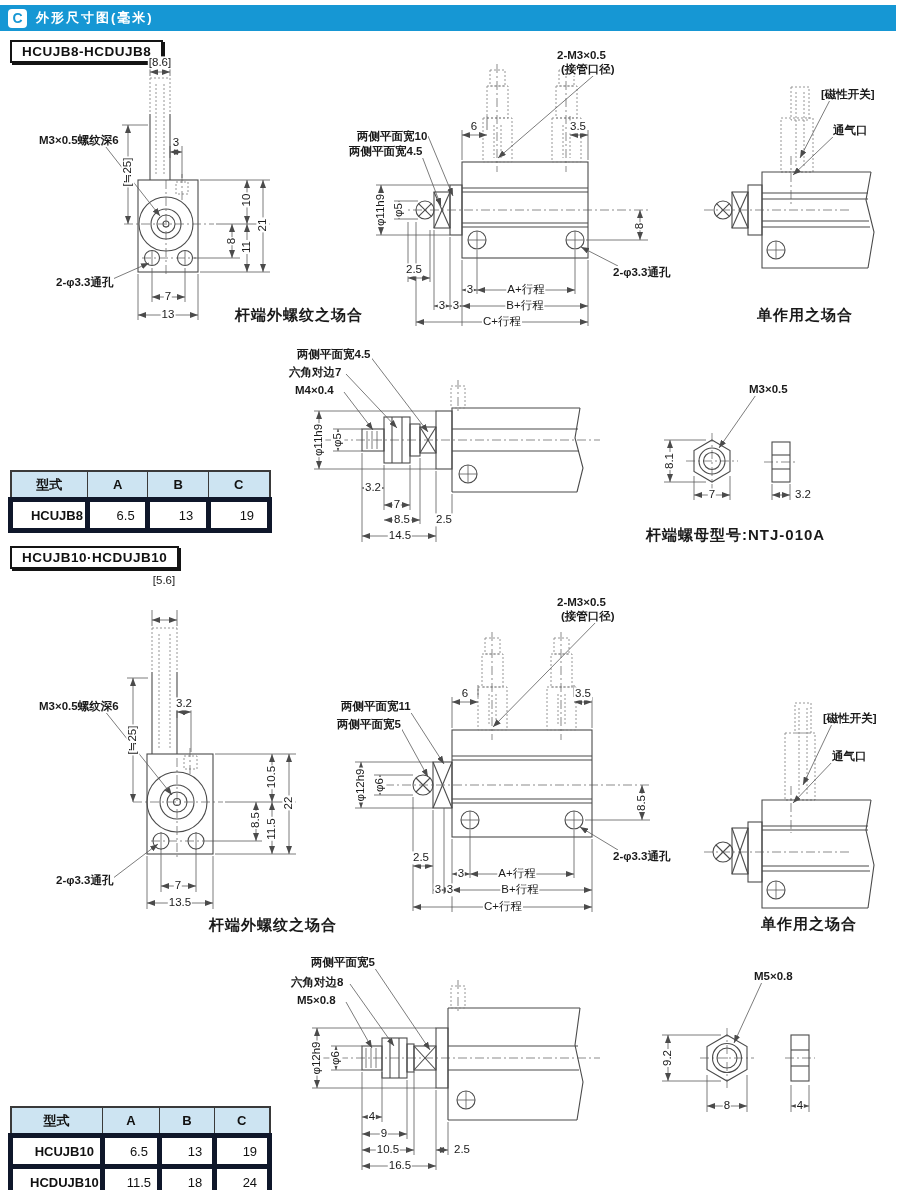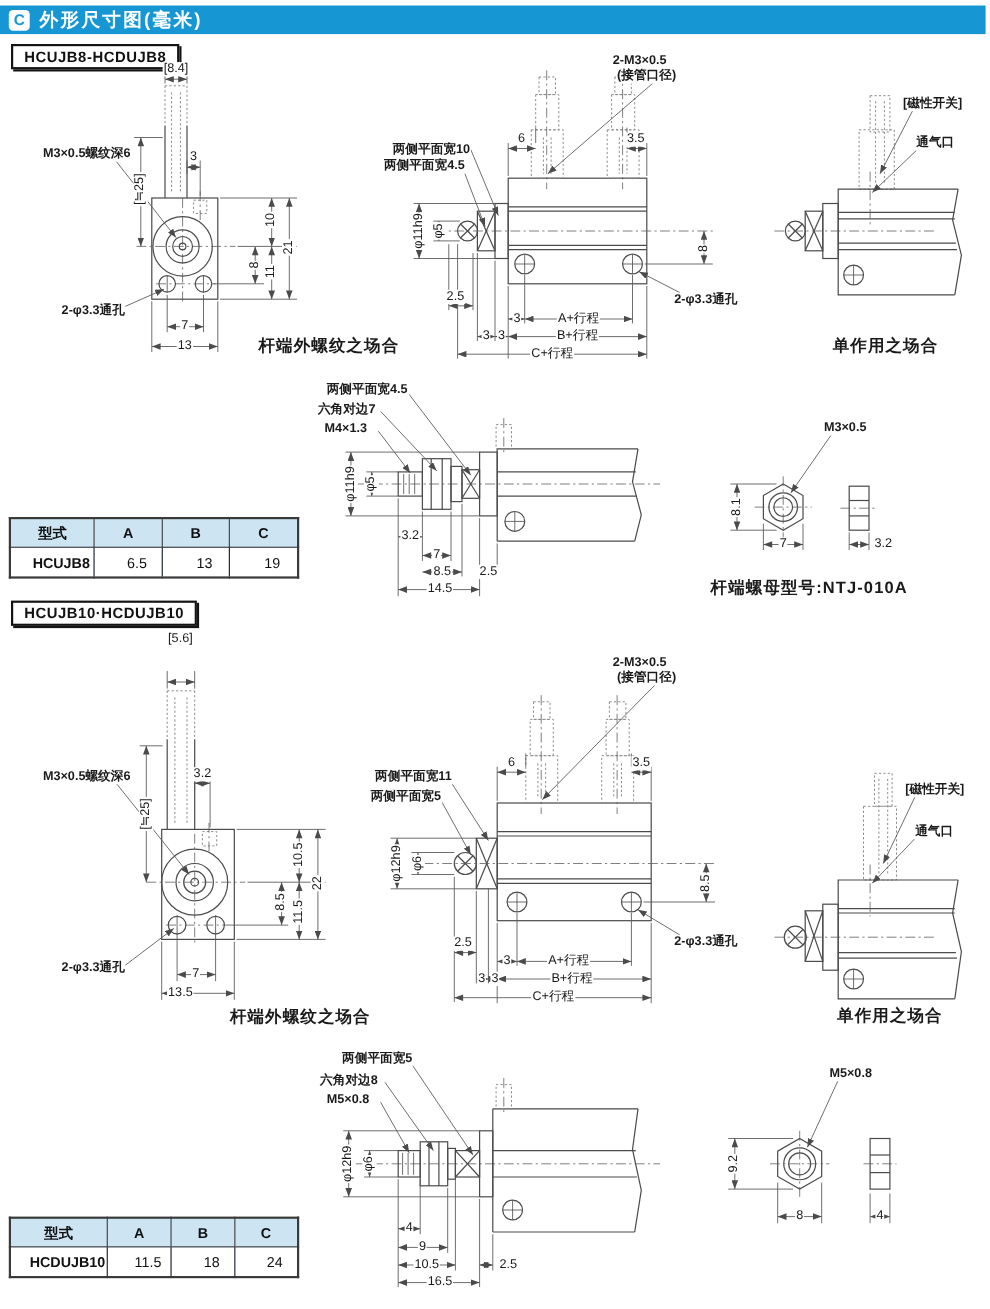--- a/index.html
+++ b/index.html
@@ -3,38 +3,38 @@
 <meta charset="utf-8">
 <style>
   :root{ --accent:#1697d4; --tblhead:#cde4f2; }
   html,body{margin:0;padding:0;background:#fff;}
   .page{position:relative;width:900px;height:1190px;background:#fff;overflow:hidden;
         font-family:"Liberation Sans","DejaVu Sans",sans-serif;}
   .hbar{position:absolute;left:0;top:5px;width:896px;height:26px;background:var(--accent);
         display:flex;align-items:center;}
   .hicon{width:19px;height:19px;margin-left:8px;background:#fff;border-radius:4px;
          color:var(--accent);font-weight:bold;font-size:14px;line-height:19px;text-align:center;}
-  .htitle{margin-left:9px;color:#fff;font-weight:bold;font-size:17px;letter-spacing:2px;}
+  .htitle{margin-left:9px;color:#fff;font-weight:bold;font-size:13px;letter-spacing:2px;}
   .tabbox{position:absolute;background:#fff;border:2px solid #141414;box-shadow:2px 2px 0 0 #141414;
           padding:2px 10px;font-weight:bold;font-size:13.5px;letter-spacing:.5px;color:#111;}
   .art{position:absolute;left:0;top:0;}
   .s{stroke:#4b4b4b;stroke-width:1.1;fill:none;}
   .t{stroke:#5a5a5a;stroke-width:.8;fill:none;}
   .d{stroke:#8a8a8a;stroke-width:.9;fill:none;stroke-dasharray:2 2;}
   .c{stroke:#5a5a5a;stroke-width:.7;fill:none;stroke-dasharray:9 3 2 3;}
   .lb{position:absolute;font-size:11.5px;color:#1a1a1a;white-space:nowrap;background:#fff;
       padding:0 1px;line-height:1.15;}
   .ct{transform:translate(-50%,-50%);}
   .vt{transform:translate(-50%,-50%) rotate(-90deg);}
   .cn{font-weight:bold;}
   .cap{font-weight:bold;font-size:15px;letter-spacing:1px;}
   .dtab{position:absolute;border-collapse:collapse;width:264px;font-size:13px;color:#111;
         text-align:center;border:2px solid #3a3a3a;background:#fff;}
   .dtab th{background:var(--tblhead);border:1px solid #3a3a3a;height:23px;font-weight:bold;}
-  .dtab td{border:1px solid #0f172a;height:24px;padding-left:17px;}
+  .dtab td{border:5px solid #0f172a;height:24px;padding-left:17px;}
   .dtab td.model{font-weight:bold;}
 </style>
 </head>
 <body>
 
 <div class="page">
 
   <div class="hbar">
     <span class="hicon">C</span>
     <span class="htitle">外形尺寸图(毫米)</span>
@@ -465,21 +465,21 @@
       <rect class="s" x="791" y="1035" width="18" height="46"></rect>
       <line class="s" x1="791" y1="1050" x2="809" y2="1050"></line>
         <line class="s" x1="791" y1="1066" x2="809" y2="1066"></line>
       <line class="c" x1="785" y1="1058" x2="815" y2="1058"></line>
       <line class="t" x1="791" y1="1085" x2="791" y2="1112"></line>
         <line class="t" x1="809" y1="1085" x2="809" y2="1112"></line>
       <line class="t" x1="791" y1="1106" x2="809" y2="1106" marker-start="url(#aS)" marker-end="url(#aE)"></line>
     </g>
   </svg>
 
-  <span class="lb ct" style="left:160px;top:63px">[8.4]</span>
+  <span class="lb ct" style="left:160px;top:63px">[8.6]</span>
   <span class="lb cn" style="left:38px;top:134px">M3×0.5螺纹深6</span>
   <span class="lb vt" style="left:128px;top:172px">[≒25]</span>
   <span class="lb ct" style="left:176px;top:143px">3</span>
   <span class="lb vt" style="left:247px;top:200px">10</span>
   <span class="lb vt" style="left:263px;top:225px">21</span>
   <span class="lb vt" style="left:232px;top:241px">8</span>
   <span class="lb vt" style="left:247px;top:247px">11</span>
   <span class="lb cn" style="left:55px;top:276px">2-φ3.3通孔</span>
   <span class="lb ct" style="left:168px;top:297px">7</span>
   <span class="lb ct" style="left:168px;top:315px">13</span>
@@ -502,21 +502,21 @@
   <span class="lb ct" style="left:525px;top:306px">B+行程</span>
   <span class="lb ct" style="left:502px;top:322px">C+行程</span>
   <span class="lb cn" style="left:612px;top:266px">2-φ3.3通孔</span>
 
   <span class="lb cn" style="left:820px;top:88px">[磁性开关]</span>
   <span class="lb cn" style="left:832px;top:124px">通气口</span>
   <span class="lb cap" style="left:756px;top:306px">单作用之场合</span>
 
   <span class="lb cn" style="left:296px;top:348px">两侧平面宽4.5</span>
   <span class="lb cn" style="left:288px;top:366px">六角对边7</span>
-  <span class="lb cn" style="left:294px;top:384px">M4×1.3</span>
+  <span class="lb cn" style="left:294px;top:384px">M4×0.4</span>
   <span class="lb vt" style="left:319px;top:440px">φ11h9</span>
   <span class="lb vt" style="left:338px;top:440px">φ5</span>
   <span class="lb ct" style="left:373px;top:488px">3.2</span>
   <span class="lb ct" style="left:397px;top:505px">7</span>
   <span class="lb ct" style="left:402px;top:520px">8.5</span>
   <span class="lb ct" style="left:444px;top:520px">2.5</span>
   <span class="lb ct" style="left:400px;top:536px">14.5</span>
 
   <span class="lb cn" style="left:748px;top:383px">M3×0.5</span>
   <span class="lb vt" style="left:670px;top:461px">8.1</span>
@@ -527,21 +527,21 @@
   <span class="lb ct" style="left:164px;top:581px">[5.6]</span>
   <span class="lb ct" style="left:184px;top:704px">3.2</span>
   <span class="lb cn" style="left:38px;top:700px">M3×0.5螺纹深6</span>
   <span class="lb vt" style="left:133px;top:740px">[≒25]</span>
   <span class="lb vt" style="left:272px;top:777px">10.5</span>
   <span class="lb vt" style="left:289px;top:803px">22</span>
   <span class="lb vt" style="left:256px;top:820px">8.5</span>
   <span class="lb vt" style="left:272px;top:829px">11.5</span>
   <span class="lb cn" style="left:55px;top:874px">2-φ3.3通孔</span>
   <span class="lb ct" style="left:178px;top:886px">7</span>
-  <span class="lb ct" style="left:164px;top:903px">13.5</span>
+  <span class="lb ct" style="left:180px;top:903px">13.5</span>
   <span class="lb cap" style="left:208px;top:916px">杆端外螺纹之场合</span>
 
   <span class="lb cn" style="left:556px;top:596px">2-M3×0.5</span>
   <span class="lb cn" style="left:560px;top:610px">(接管口径)</span>
   <span class="lb ct" style="left:465px;top:694px">6</span>
   <span class="lb ct" style="left:583px;top:694px">3.5</span>
   <span class="lb cn" style="left:340px;top:700px">两侧平面宽11</span>
   <span class="lb cn" style="left:336px;top:718px">两侧平面宽5</span>
   <span class="lb vt" style="left:361px;top:785px">φ12h9</span>
   <span class="lb vt" style="left:380px;top:785px">φ6</span>
@@ -611,20 +611,26 @@
     <thead>
       <tr>
         <th>型式</th>
         <th>A</th>
         <th>B</th>
         <th>C</th>
       </tr>
     </thead>
     <tbody>
       <tr>
+        <td class="model">HCUJB10</td>
+        <td>6.5</td>
+        <td>13</td>
+        <td>19</td>
+      </tr>
+      <tr>
         <td class="model">HCDUJB10</td>
         <td>11.5</td>
         <td>18</td>
         <td>24</td>
       </tr>
     </tbody>
   </table>
 
 </div>
 

